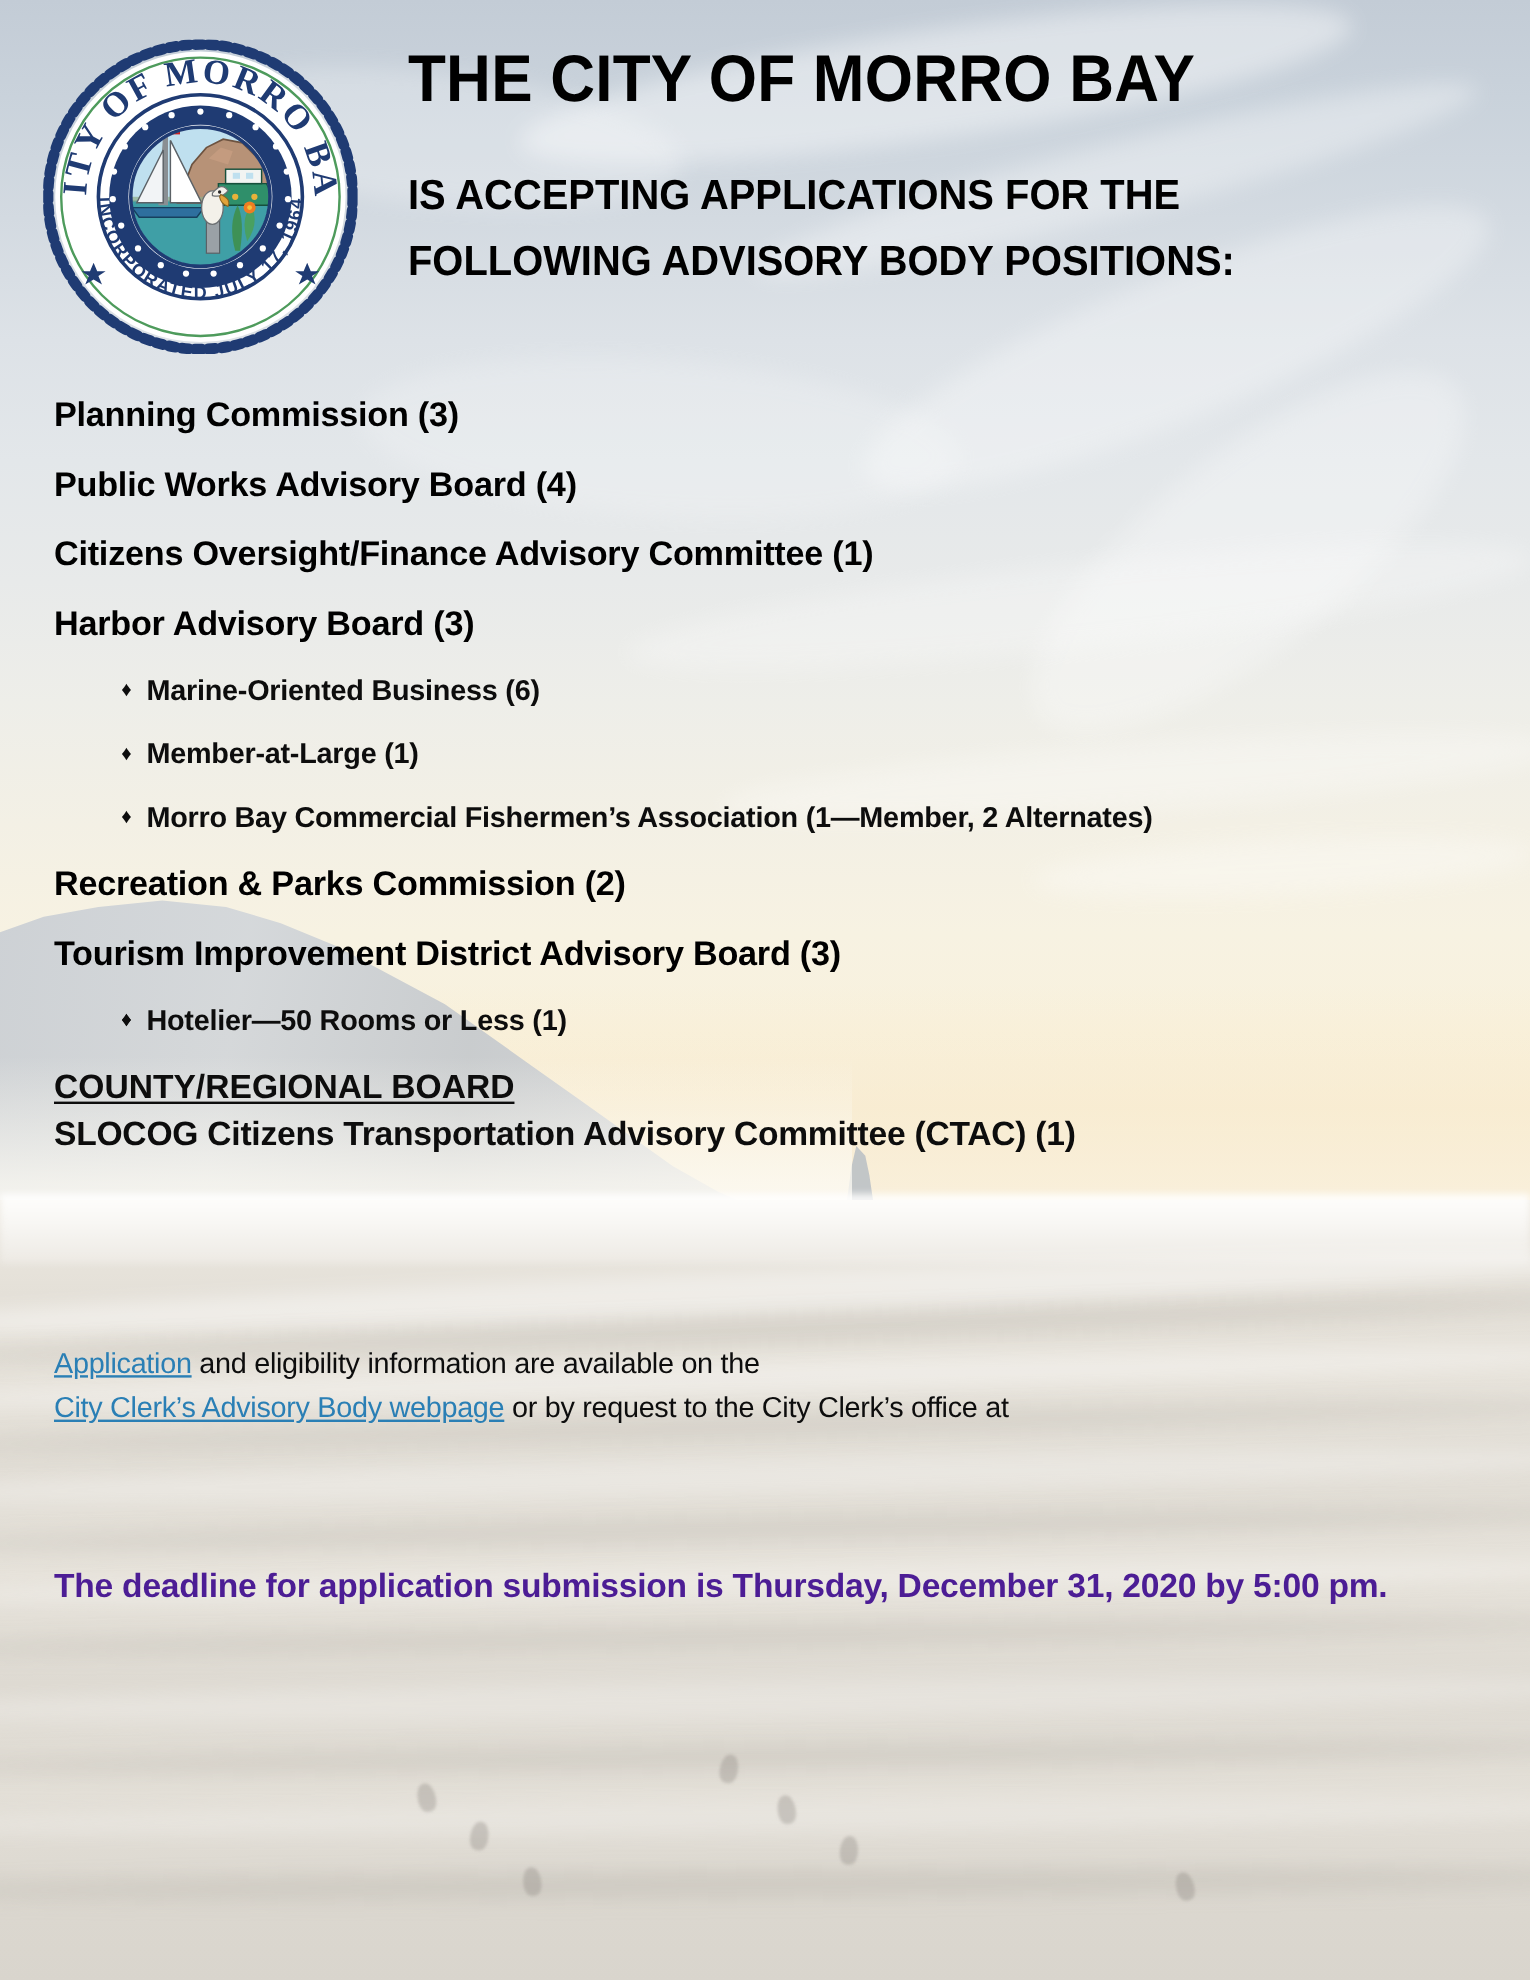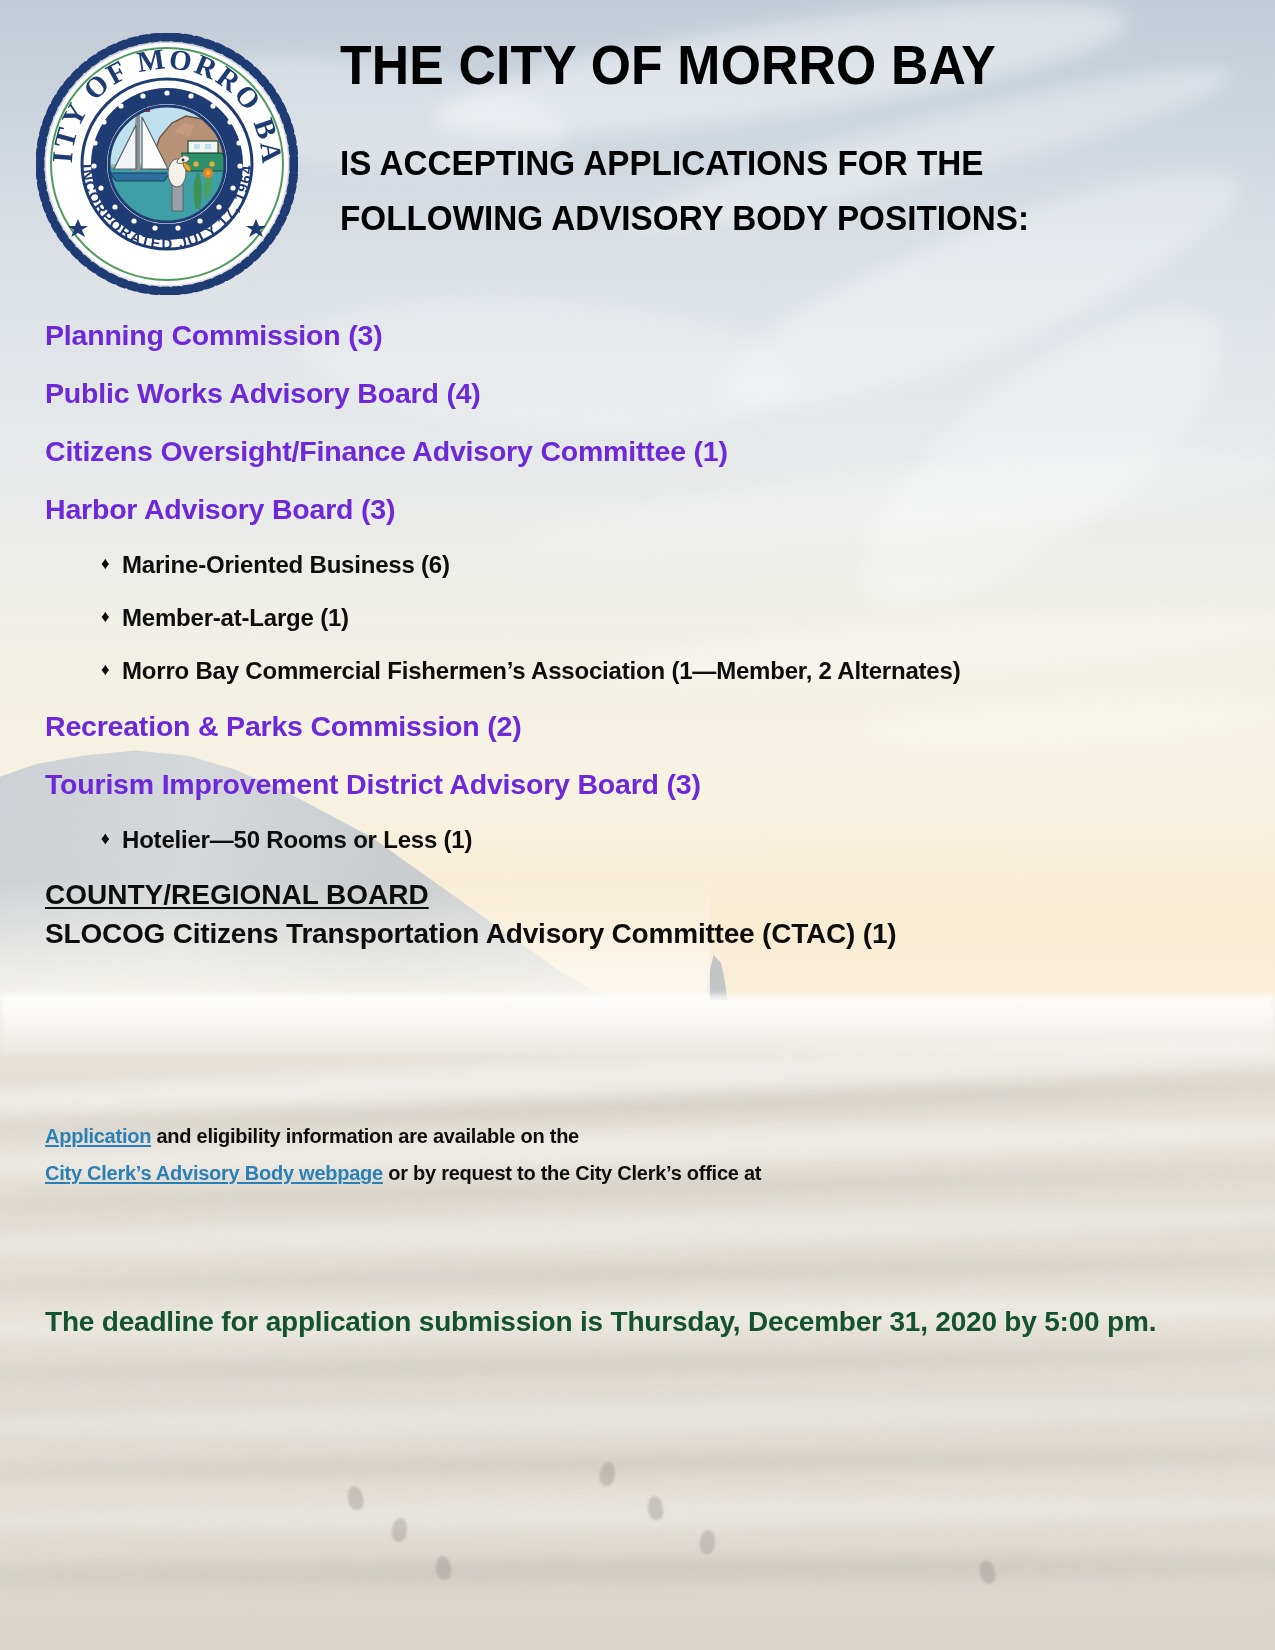--- a/index.html
+++ b/index.html
@@ -228,22 +228,22 @@
     position: absolute;
     left: 45px;
     top: 314px;
     width: 1190px;
   }
   .lvl1 {
     font-family: "Liberation Sans", sans-serif;
     font-weight: bold;
     font-size: 28.5px;
     line-height: 34px;
-    color: #6d28d9;
-    margin: 4px 0 24px 0;
+    color: #000000;
+    margin: 15px 0 24px 0;
     letter-spacing: -0.2px;
   }
   .lvl2 {
     font-family: "Liberation Sans", sans-serif;
     font-weight: bold;
     font-size: 24px;
     line-height: 30px;
     color: #0d0d0d;
     margin: 0 0 23px 0;
     padding-left: 55px;
@@ -281,22 +281,22 @@
     letter-spacing: -0.2px;
   }
 
   
   .info {
     position: absolute;
     left: 45px;
     top: 1118px;
     width: 1195px;
     font-family: "Liberation Sans", sans-serif;
-    font-weight: bold;
-    font-size: 20px;
+    font-weight: normal;
+    font-size: 24px;
     line-height: 37px;
     color: #0d0d0d;
     letter-spacing: -0.25px;
   }
   .info .lnk {
     color: #2a7fb5;
     text-decoration: underline;
     text-underline-offset: 2px;
     cursor: pointer;
   }
@@ -304,21 +304,21 @@
 
   .deadline {
     position: absolute;
     left: 45px;
     top: 1302px;
     width: 1152px;
     font-family: "Liberation Sans", sans-serif;
     font-weight: bold;
     font-size: 28px;
     line-height: 40px;
-    color: #14532d;
+    color: #4c1d95;
     text-align: justify;
     text-align-last: left;
     letter-spacing: -0.2px;
   }
 </style>
 </head>
 <body>
 
 <div id="poster">
 

